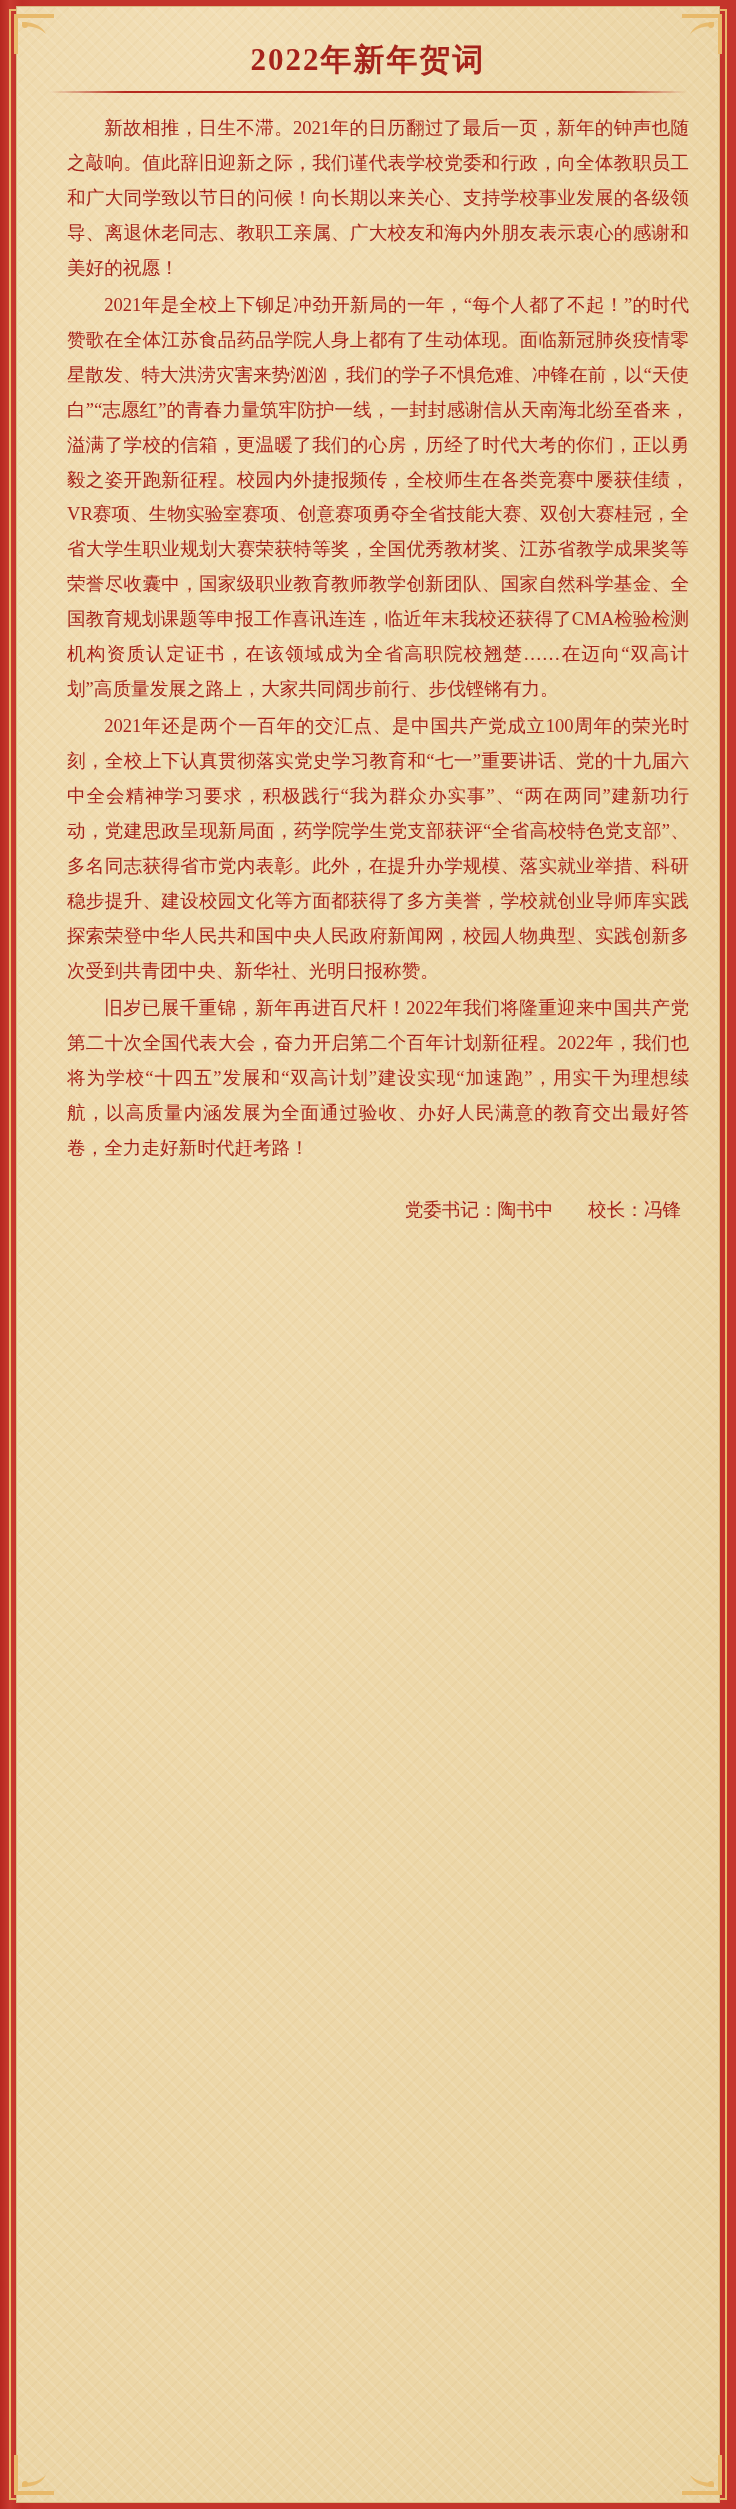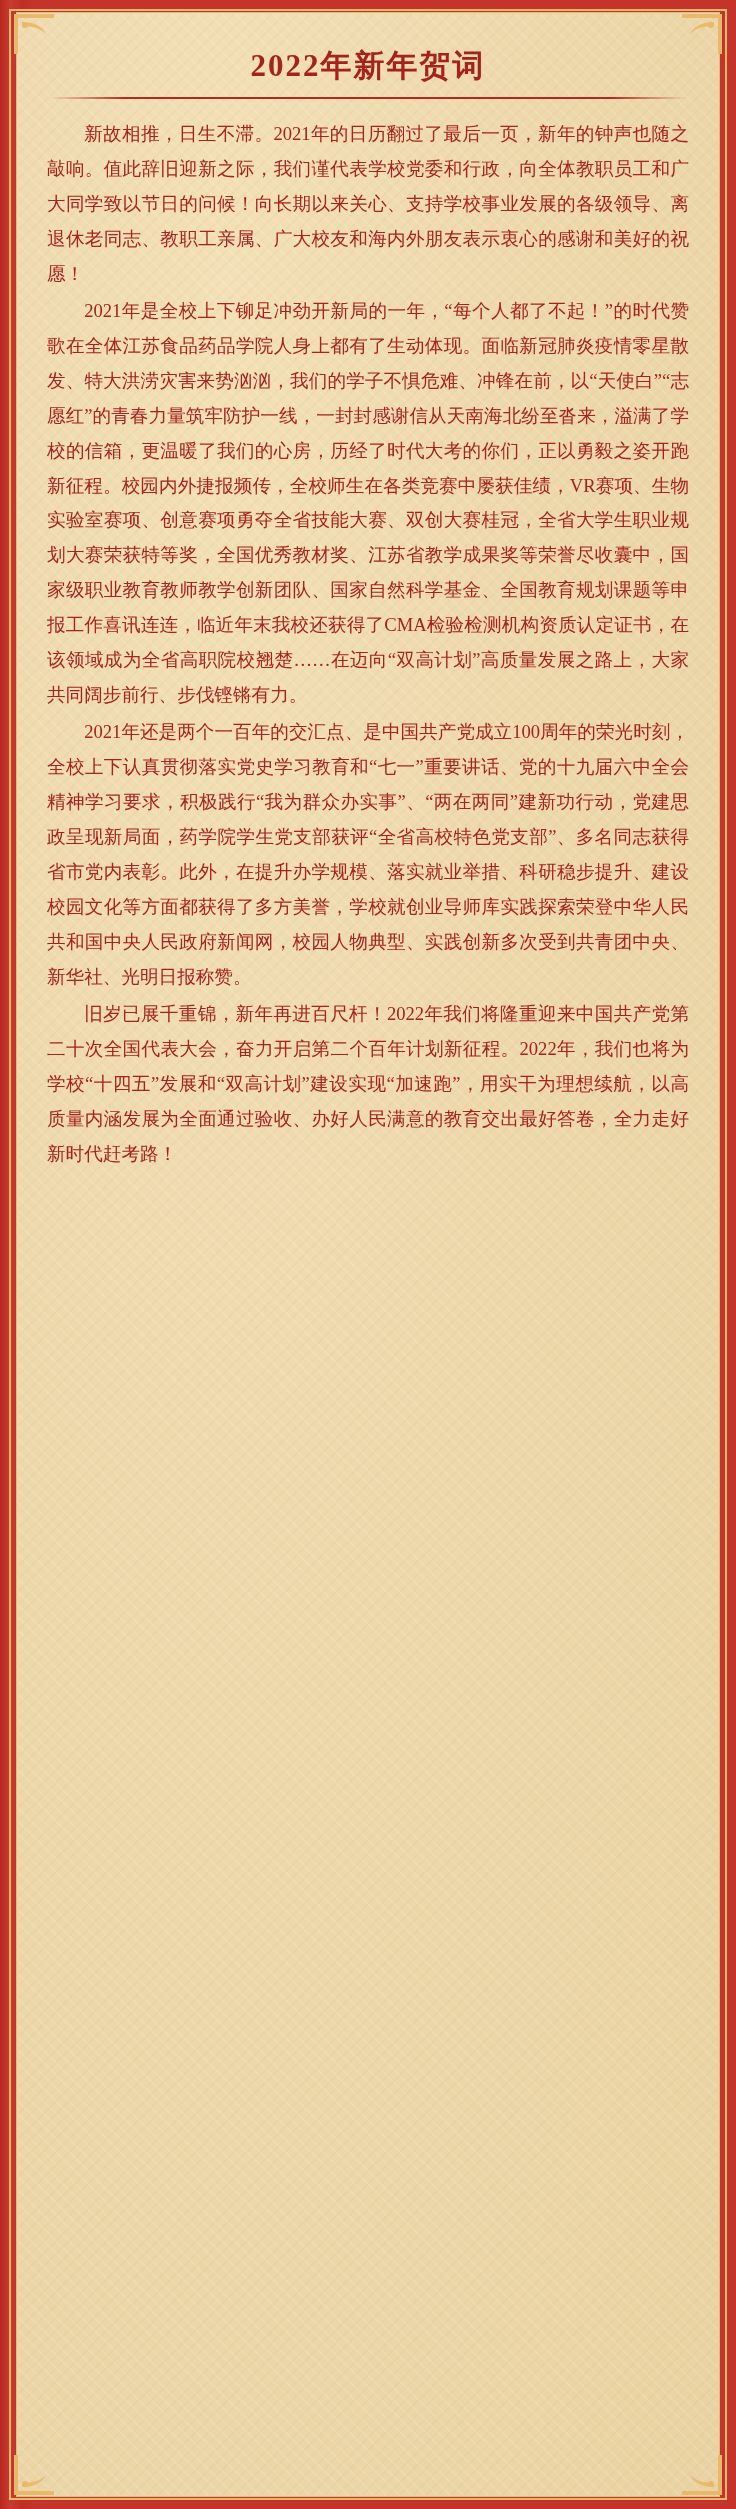--- a/index.html
+++ b/index.html
@@ -16,21 +16,21 @@
 
   
   .page {
     position: relative;
     width: 736px;
     height: 2509px;
     background:
       linear-gradient(90deg, #b5271f 0px, #c93b30 10px, #bf2f26 22px, #c4342b 34px),
       #c4342b;
     box-sizing: border-box;
-    padding: 12px 16px;
+    padding: 6px 16px;
   }
   .page::before {
     content: "";
     position: absolute;
     left: 9px; top: 9px; right: 9px; bottom: 9px;
     border: 2px solid #e8b96a;
     pointer-events: none;
   }
 
   
@@ -90,20 +90,21 @@
   }
 
   .body {
     position: relative;
     z-index: 2;
     color: #a5231c;
     font-size: 18.6px;
     line-height: 1.88;
     text-align: justify;
     text-justify: inter-ideograph;
+    margin-left: 20px;
   }
   .body p {
     margin: 0 0 2px 0;
     text-indent: 2em;
   }
 
   .sign {
     position: relative;
     z-index: 2;
     margin-top: 26px;
@@ -156,16 +157,20 @@
     <div class="rule"></div>
 
     <div class="body">
       <p>新故相推，日生不滞。2021年的日历翻过了最后一页，新年的钟声也随之敲响。值此辞旧迎新之际，我们谨代表学校党委和行政，向全体教职员工和广大同学致以节日的问候！向长期以来关心、支持学校事业发展的各级领导、离退休老同志、教职工亲属、广大校友和海内外朋友表示衷心的感谢和美好的祝愿！</p>
       <p>2021年是全校上下铆足冲劲开新局的一年，“每个人都了不起！”的时代赞歌在全体江苏食品药品学院人身上都有了生动体现。面临新冠肺炎疫情零星散发、特大洪涝灾害来势汹汹，我们的学子不惧危难、冲锋在前，以“天使白”“志愿红”的青春力量筑牢防护一线，一封封感谢信从天南海北纷至沓来，溢满了学校的信箱，更温暖了我们的心房，历经了时代大考的你们，正以勇毅之姿开跑新征程。校园内外捷报频传，全校师生在各类竞赛中屡获佳绩，VR赛项、生物实验室赛项、创意赛项勇夺全省技能大赛、双创大赛桂冠，全省大学生职业规划大赛荣获特等奖，全国优秀教材奖、江苏省教学成果奖等荣誉尽收囊中，国家级职业教育教师教学创新团队、国家自然科学基金、全国教育规划课题等申报工作喜讯连连，临近年末我校还获得了CMA检验检测机构资质认定证书，在该领域成为全省高职院校翘楚……在迈向“双高计划”高质量发展之路上，大家共同阔步前行、步伐铿锵有力。</p>
       <p>2021年还是两个一百年的交汇点、是中国共产党成立100周年的荣光时刻，全校上下认真贯彻落实党史学习教育和“七一”重要讲话、党的十九届六中全会精神学习要求，积极践行“我为群众办实事”、“两在两同”建新功行动，党建思政呈现新局面，药学院学生党支部获评“全省高校特色党支部”、多名同志获得省市党内表彰。此外，在提升办学规模、落实就业举措、科研稳步提升、建设校园文化等方面都获得了多方美誉，学校就创业导师库实践探索荣登中华人民共和国中央人民政府新闻网，校园人物典型、实践创新多次受到共青团中央、新华社、光明日报称赞。</p>
       <p>旧岁已展千重锦，新年再进百尺杆！2022年我们将隆重迎来中国共产党第二十次全国代表大会，奋力开启第二个百年计划新征程。2022年，我们也将为学校“十四五”发展和“双高计划”建设实现“加速跑”，用实干为理想续航，以高质量内涵发展为全面通过验收、办好人民满意的教育交出最好答卷，全力走好新时代赶考路！</p>
     </div>
 
     <div class="sign">
+      <div class="names">
+        <span>党委书记：陶书中</span>
+        <span>校长：冯锋</span>
+      </div>
     </div>
 
   </div>
 </div>
 
 </body></html>

